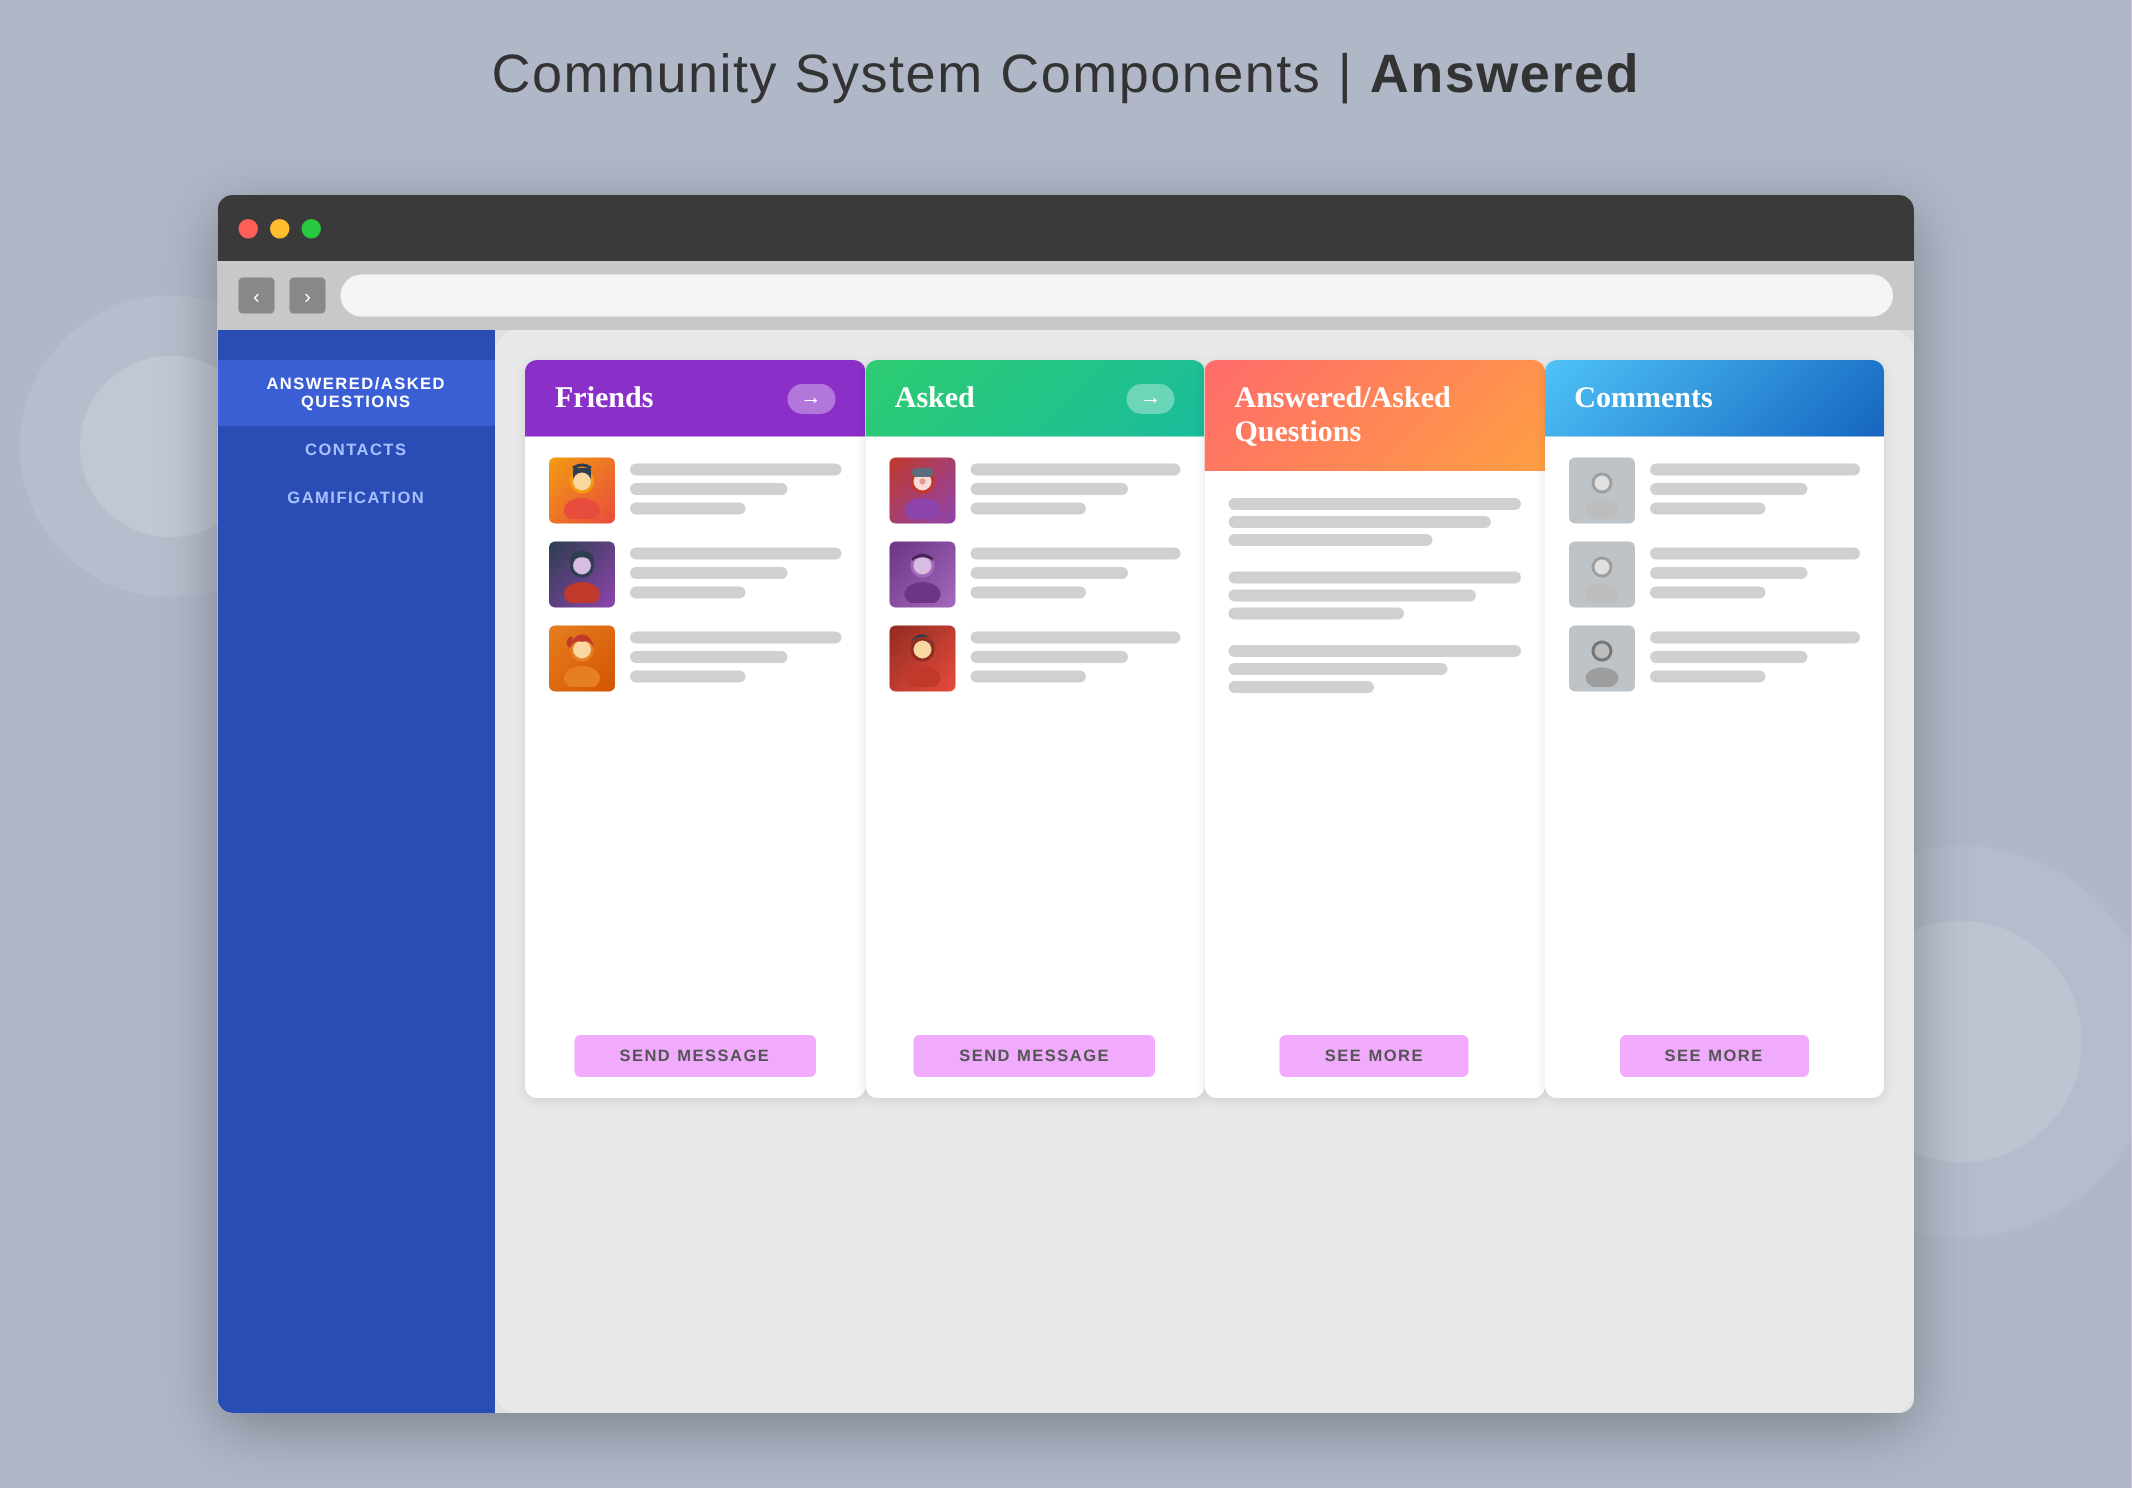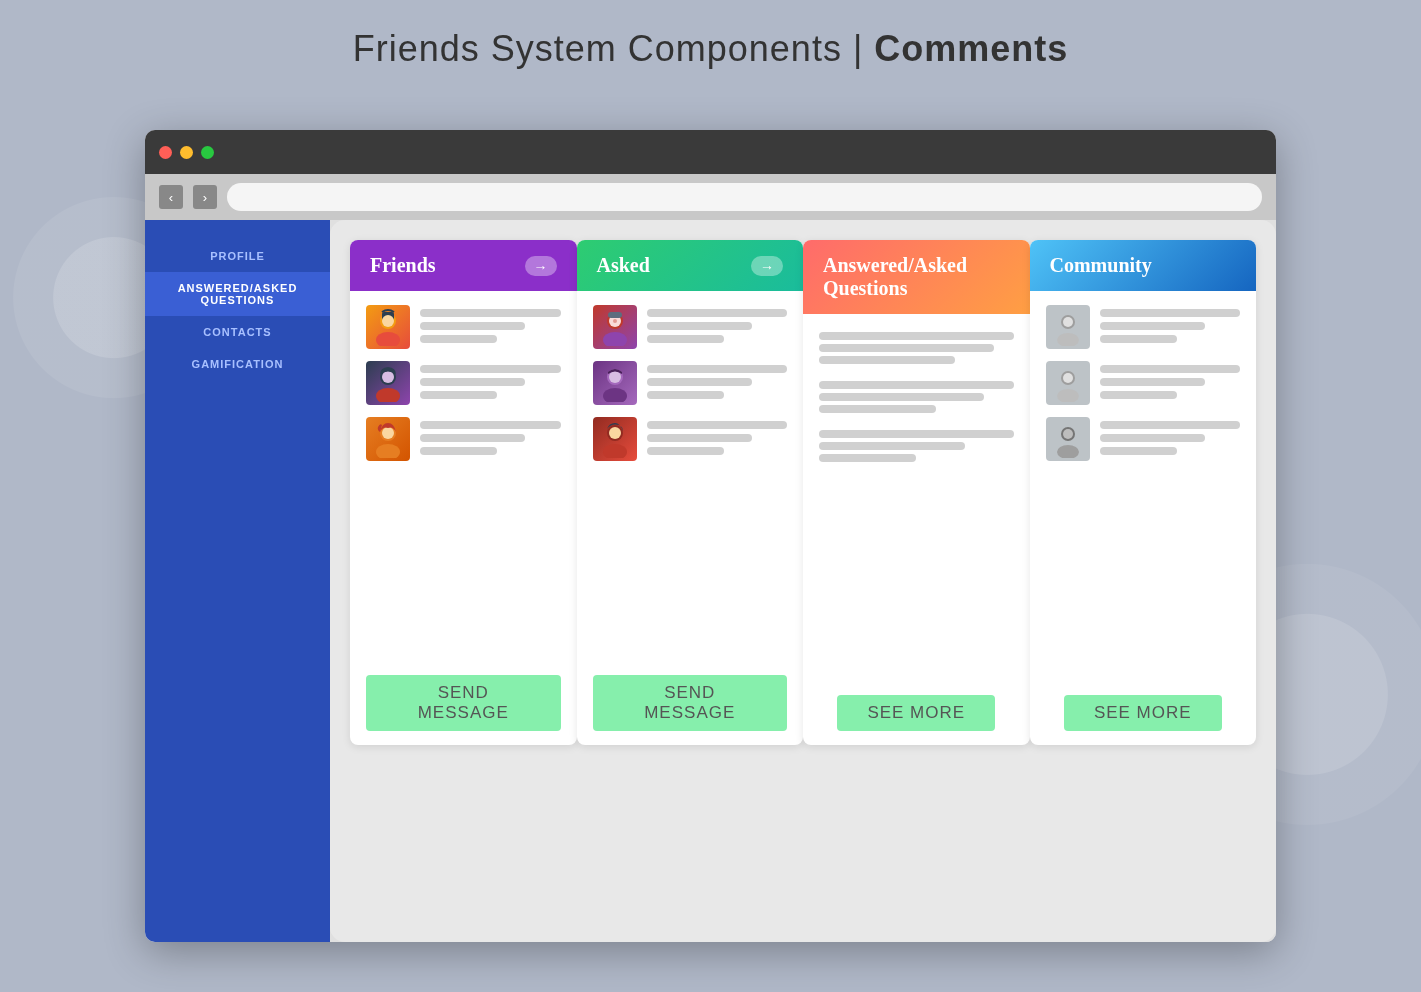--- a/index.html
+++ b/index.html
@@ -250,25 +250,25 @@
     .text-line.short { width: 55%; }
 
     .card-footer {
       padding: 10px 16px 14px;
       display: flex;
       justify-content: center;
     }
 
     .send-btn {
       padding: 8px 30px;
-      background: #86efac;
+      background: #f0abfc;
       border: none;
       border-radius: 4px;
-      font-size: 17px;
-      font-weight: 400;
+      font-size: 11px;
+      font-weight: 700;
       letter-spacing: 1px;
       color: #555;
       cursor: pointer;
       text-transform: uppercase;
     }
 
     
     .question-lines {
       display: flex;
       flex-direction: column;
@@ -292,42 +292,41 @@
 
     .q-group {
       margin-bottom: 10px;
     }
   </style>
 </head>
 <body>
 
 <div class="page-title-area">
   <h1 class="page-title">
-    <span>Friends System Components | </span><strong>Comments</strong>
+    <span>Community System Components | </span><strong>Answered</strong>
   </h1>
 </div>
 
 <div class="browser-window">
 
   <div class="title-bar">
     <div class="traffic-light tl-red"></div>
     <div class="traffic-light tl-yellow"></div>
     <div class="traffic-light tl-green"></div>
   </div>
 
   <div class="address-bar-row">
     <div class="nav-btn">‹</div>
     <div class="nav-btn">›</div>
     <div class="address-input"></div>
   </div>
 
   <div class="main-area">
 
     <nav class="sidebar">
-      <div class="sidebar-item">PROFILE</div>
       <div class="sidebar-item active">ANSWERED/ASKED QUESTIONS</div>
       <div class="sidebar-item">CONTACTS</div>
       <div class="sidebar-item">GAMIFICATION</div>
     </nav>
 
     <div class="content-area">
 
       <div class="card">
         <div class="card-header card-header-friends">
           <span>Friends</span>
@@ -474,21 +473,21 @@
             </div>
           </div>
         </div>
         <div class="card-footer">
           <button class="send-btn">SEE MorE</button>
         </div>
       </div>
 
       <div class="card">
         <div class="card-header card-header-comments">
-          <span>Community</span>
+          <span>Comments</span>
         </div>
         <div class="card-body">
           <div class="person-item">
             <div class="avatar avatar-c">
               <svg viewBox="0 0 38 38" fill="none" xmlns="http://www.w3.org/2000/svg">
                 <circle cx="19" cy="14" r="7" fill="#9e9e9e"></circle>
                 <ellipse cx="19" cy="32" rx="11" ry="7" fill="#bdbdbd"></ellipse>
                 <circle cx="19" cy="14" r="5" fill="#e0e0e0"></circle>
               </svg>
             </div>

